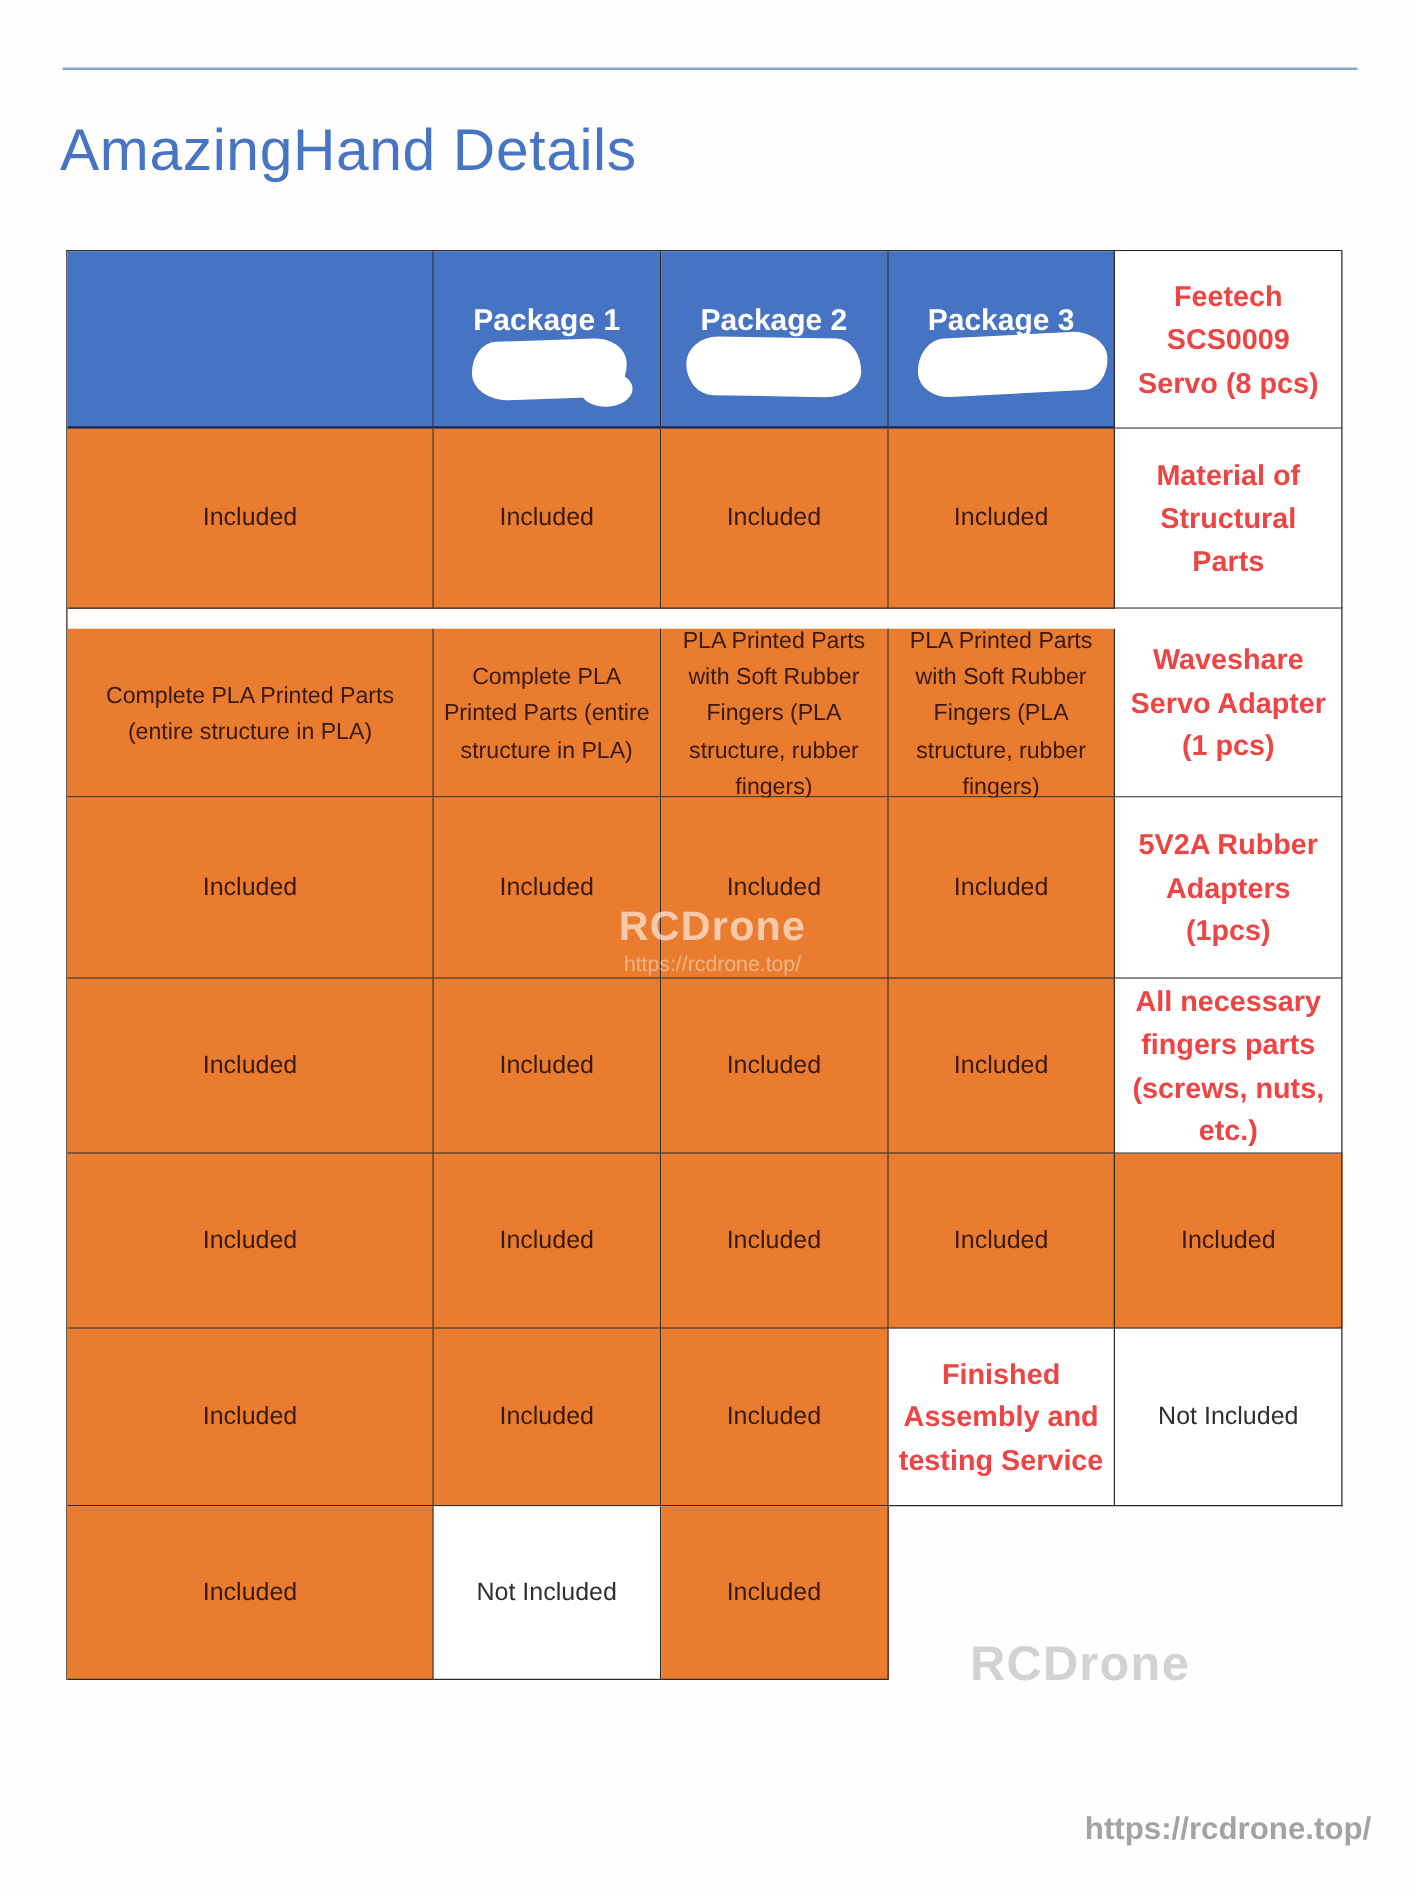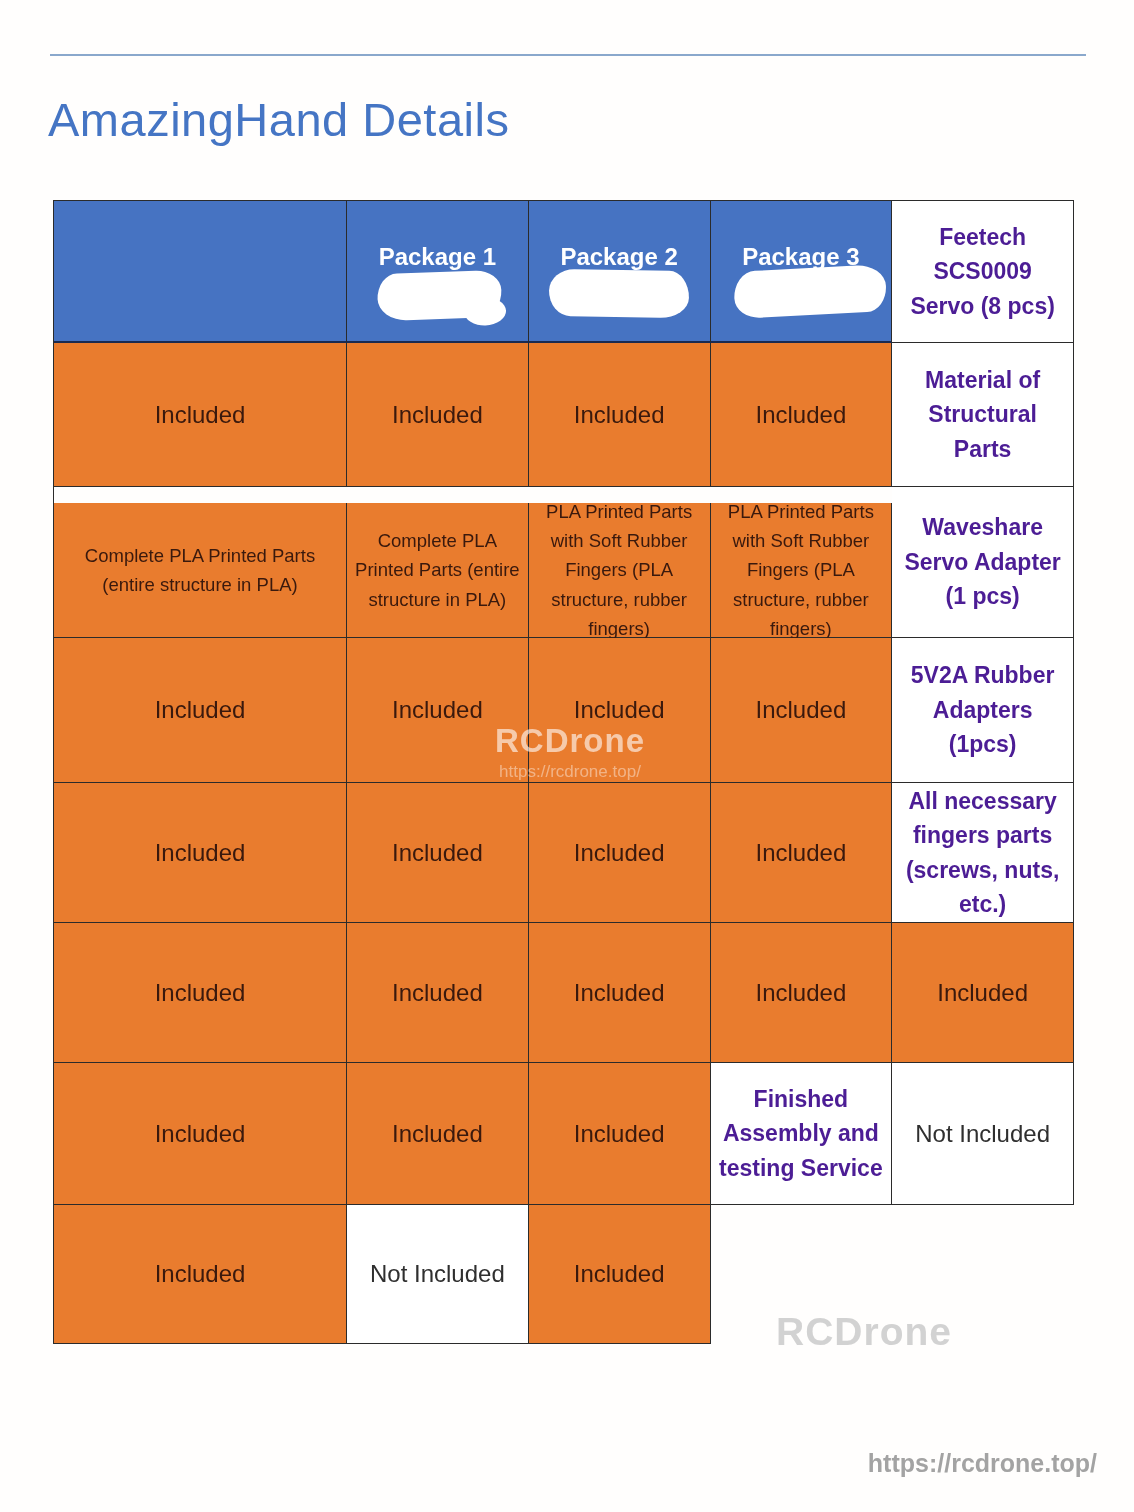--- a/index.html
+++ b/index.html
@@ -43,24 +43,24 @@
   .pkg{position:absolute;top:42px;left:0;width:100%;text-align:center;}
   .blob{position:absolute;background:#fff;height:47px;
     border-radius:24px 30px 26px 34px / 30px 24px 32px 26px;}
   .b1{width:124px;top:71px;left:50%;transform:translateX(-48%) rotate(-2deg);}
   .b1::after{content:'';position:absolute;right:-4px;bottom:-8px;width:42px;height:28px;background:#fff;border-radius:50%;}
   .b2{width:140px;top:69px;left:50%;transform:translateX(-50%) rotate(1deg);border-radius:30px 24px 34px 26px / 26px 32px 24px 30px;}
   .b3{width:152px;top:67px;left:50%;transform:translateX(-44%) rotate(-3deg);border-radius:26px 34px 24px 30px / 32px 26px 30px 24px;}
   .b4{width:128px;top:66px;left:50%;transform:translateX(-44%) rotate(2deg);}
   .b4::after{content:'';position:absolute;left:-4px;top:-6px;width:46px;height:26px;background:#fff;border-radius:50%;}
   .lbl{
-    background:#ffffff;color:#4c1d95;
+    background:#ffffff;color:#ef4444;
     font-weight:700;font-size:23px;line-height:1.5;
   }
-  .val{font-size:24px;}
+  .val{font-size:20px;}
   .on{background:var(--cell-orange,#e97c2e);color:var(--cell-text-dark,#3a190d);}
   .off{background:#ffffff;color:#2f2f2f;text-align:center;}
   .small{font-size:18.5px;line-height:1.58;padding:0 3px;margin-top:16px;}
   .wm1{
     position:absolute;left:570px;top:724px;transform:translateX(-50%);
     text-align:center;pointer-events:none;line-height:1;
   }
   .wm1-big{font-size:33px;font-weight:600;letter-spacing:1px;color:rgba(255,255,255,0.6);}
   .wm1-url{font-size:17px;margin-top:6px;color:rgba(255,255,255,0.42);}
   .wm2{

